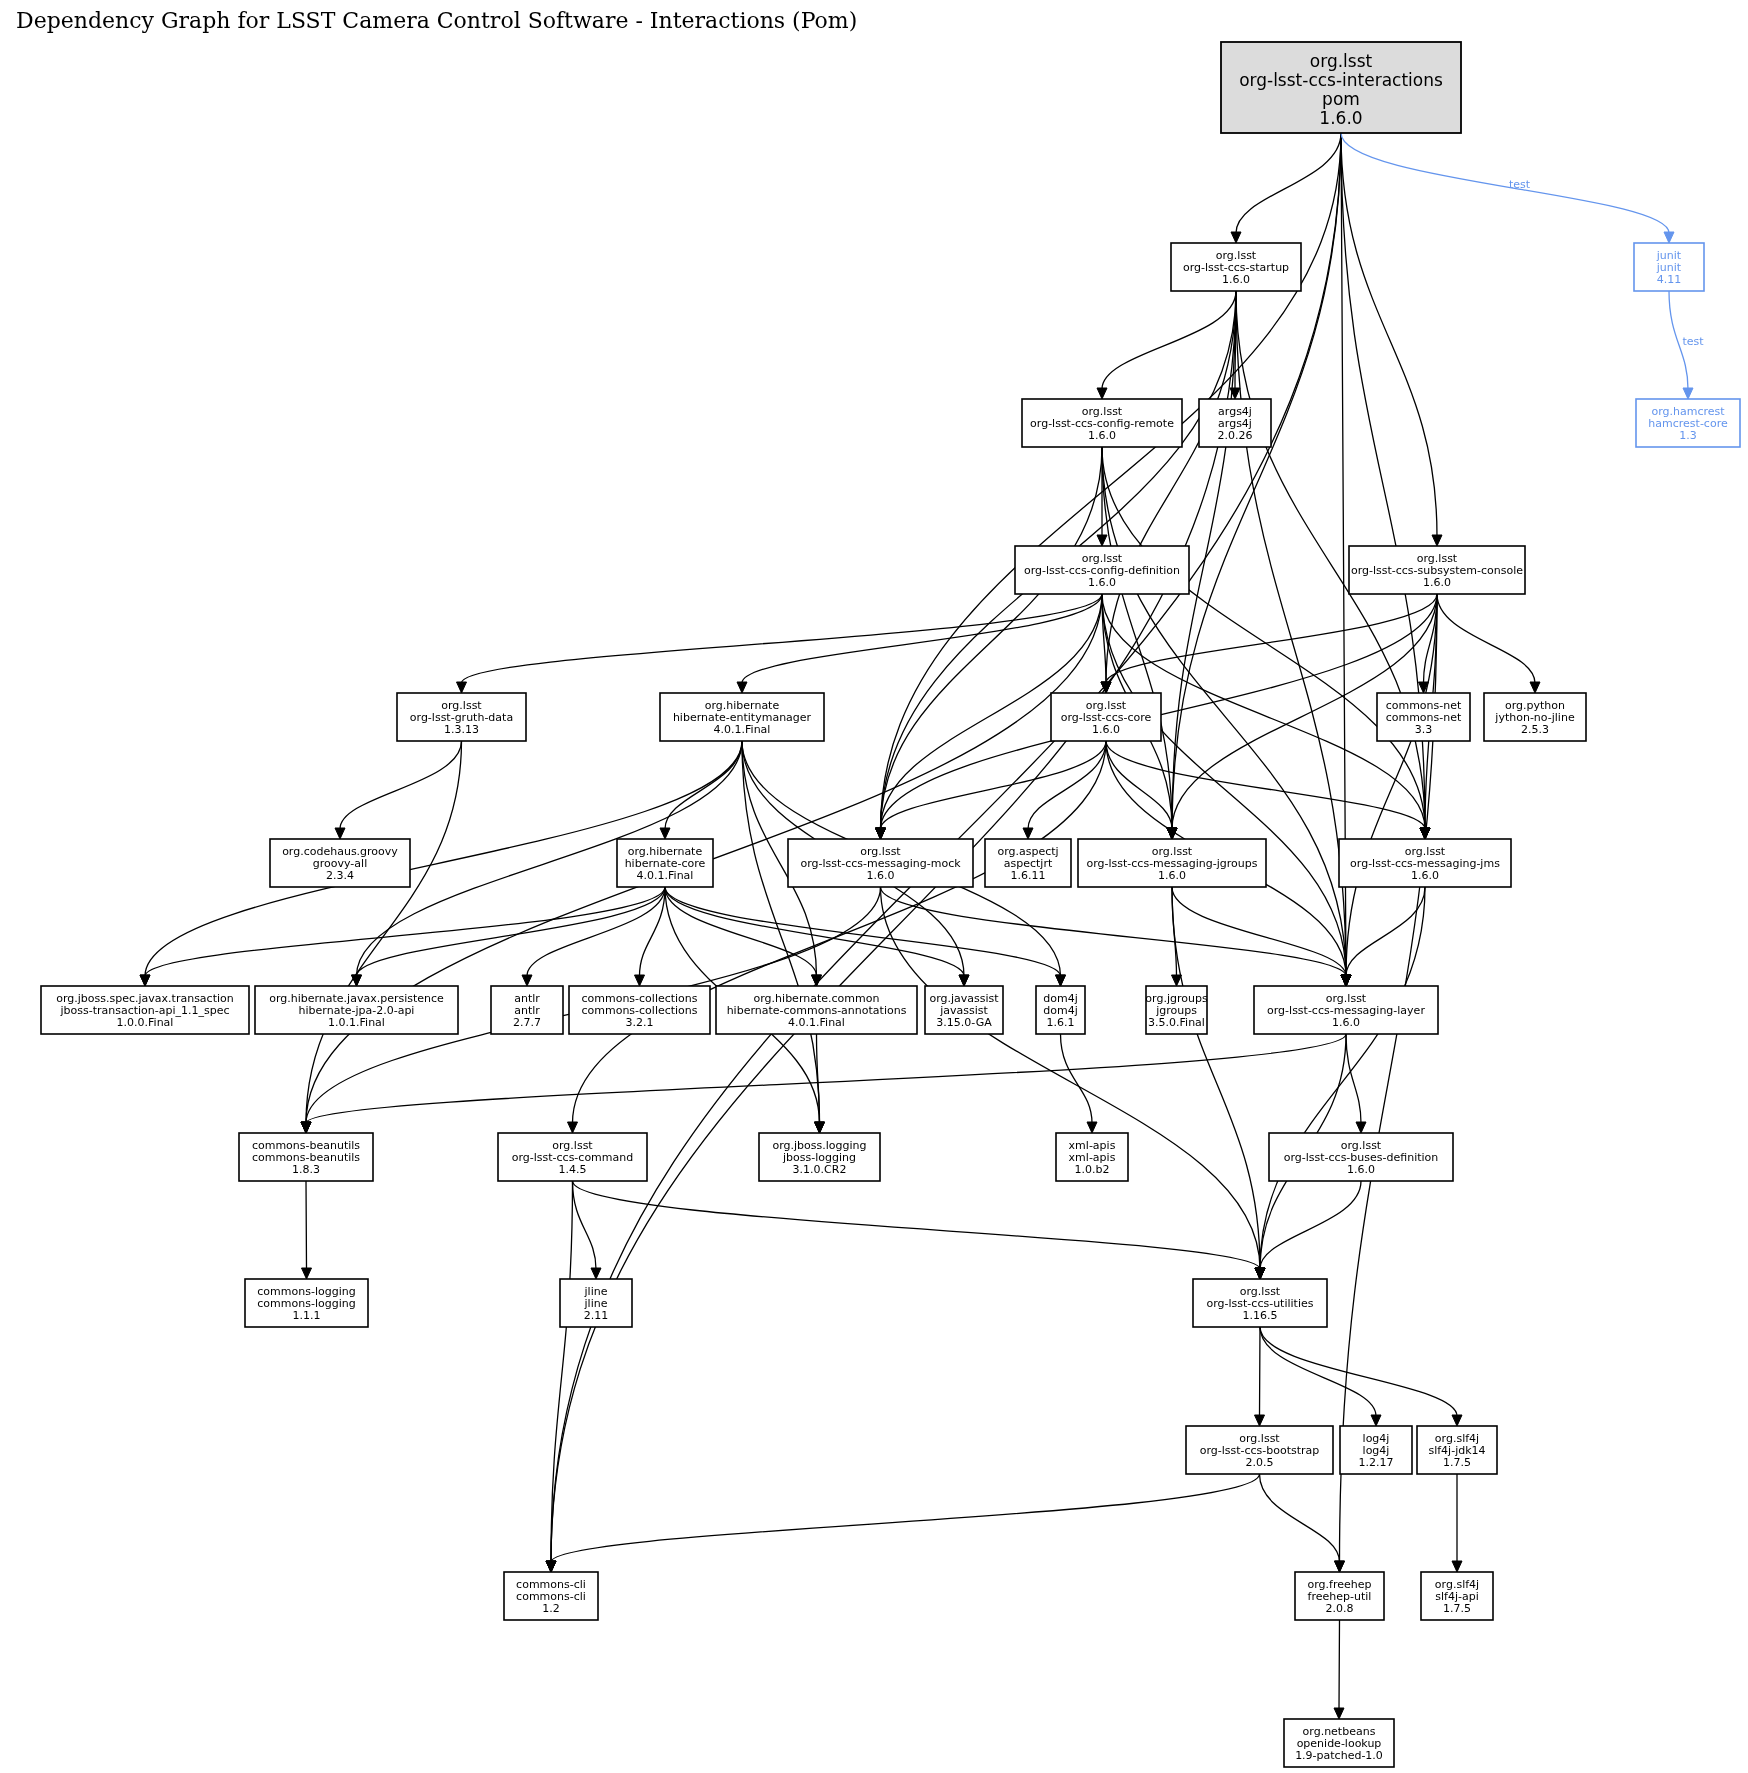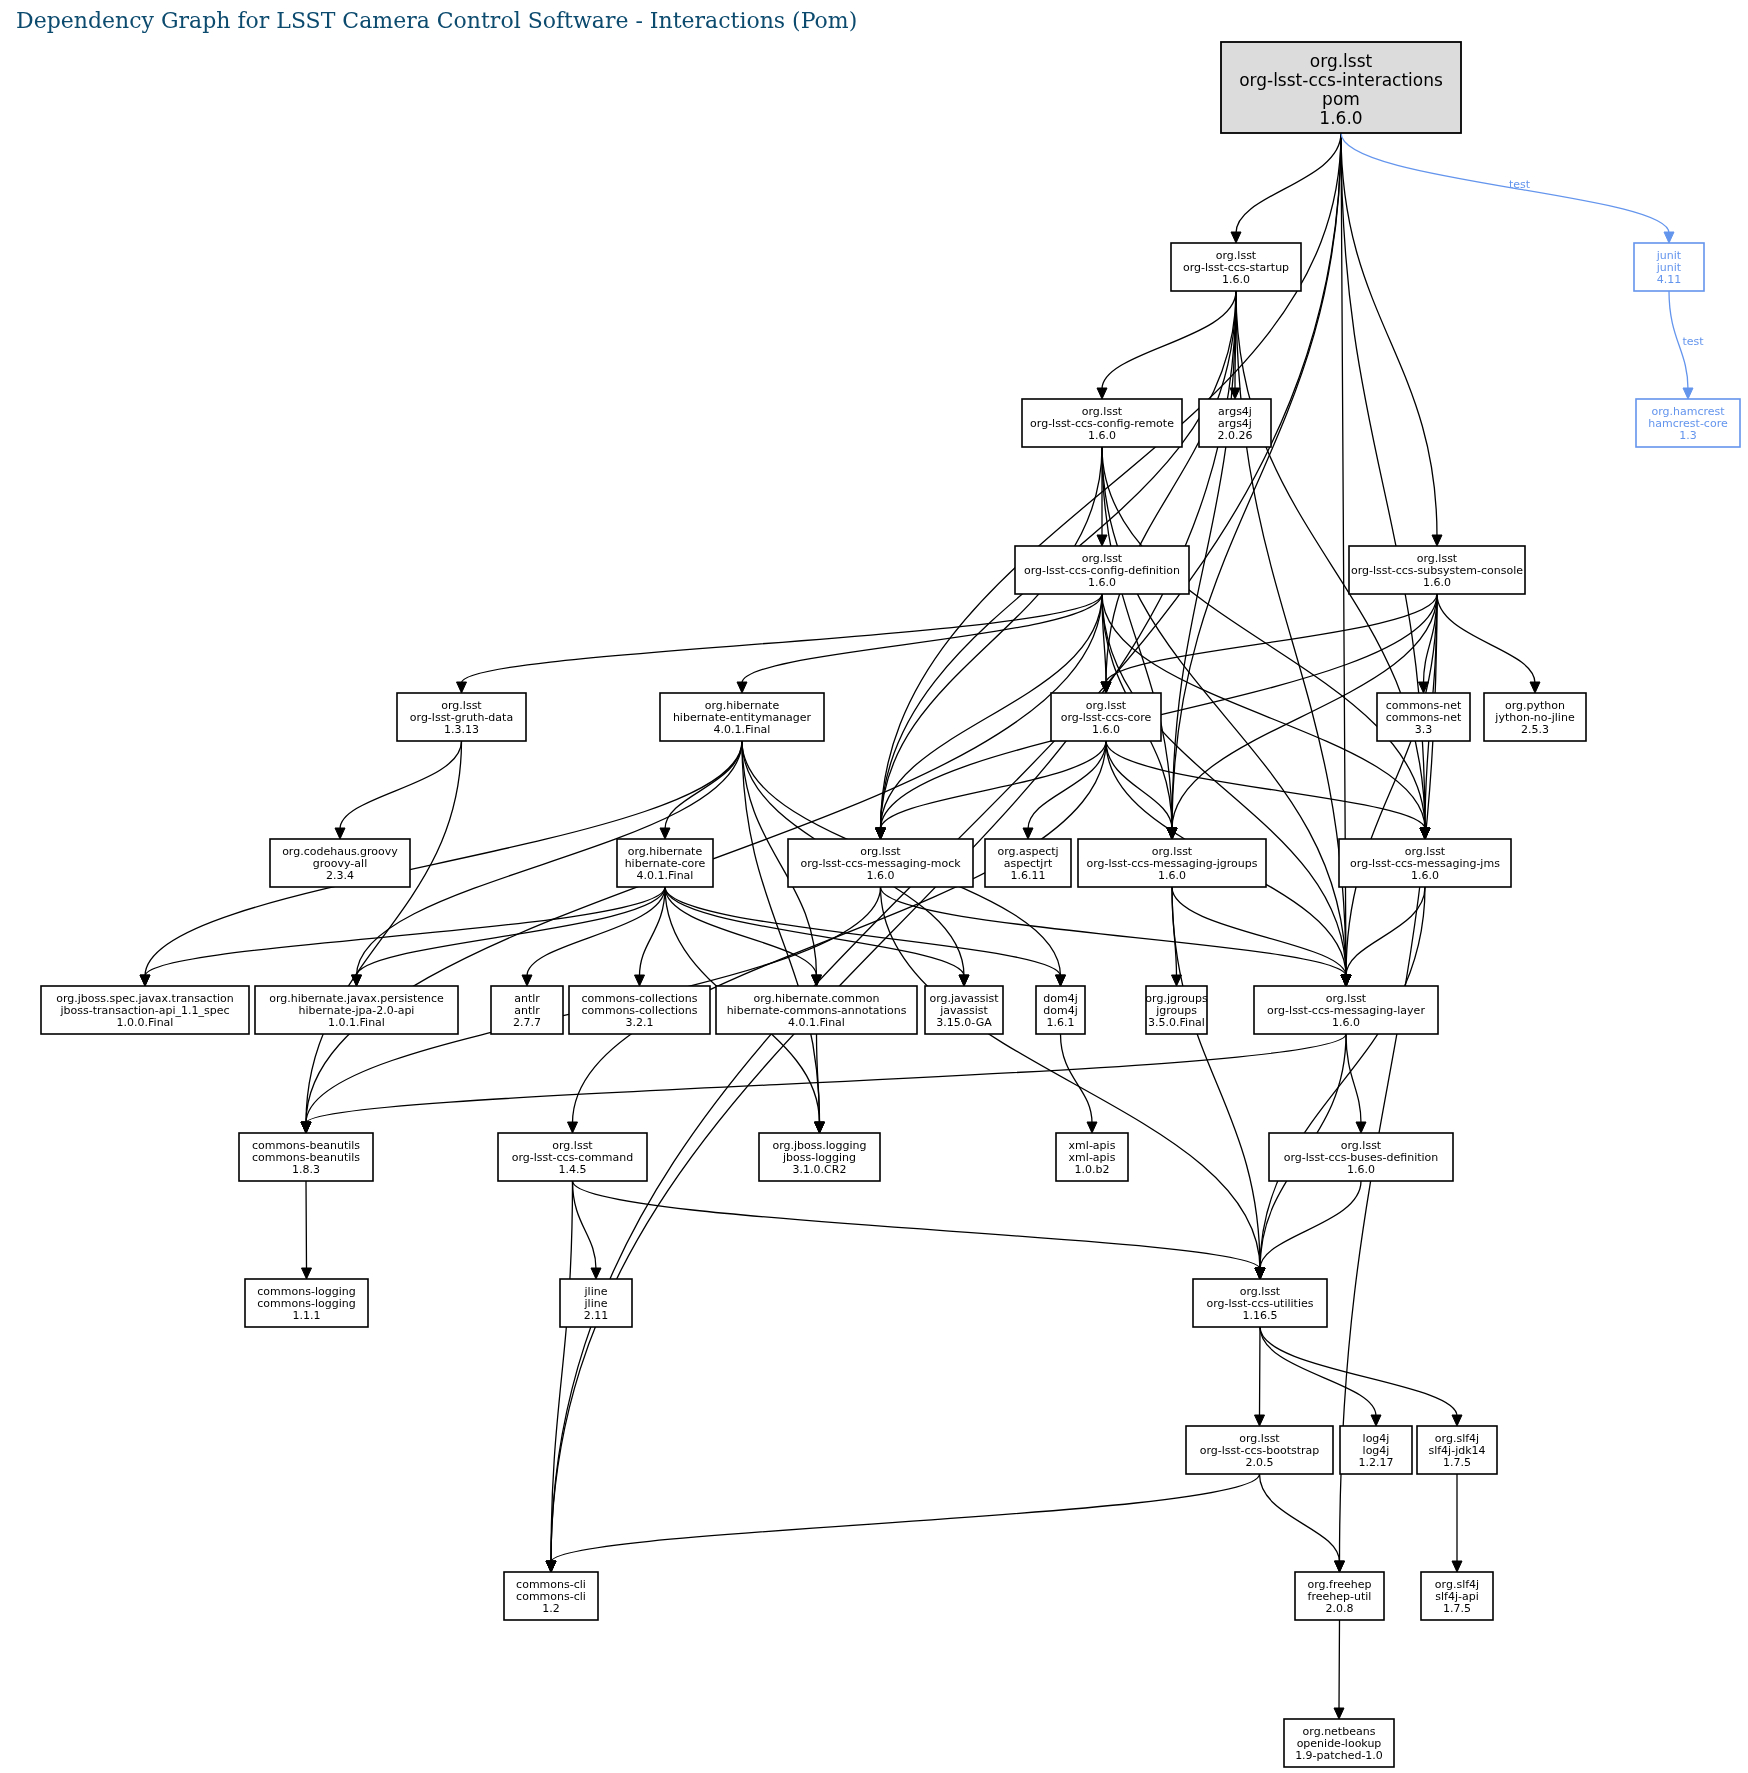--- a/index.html
+++ b/index.html
@@ -1,17 +1,17 @@
 <!DOCTYPE html>
 <html><head>
 <meta charset="utf-8">
 <style>
   html, body { margin: 0; padding: 0; background: #ffffff; }
   body { width: 1748px; height: 1773px; position: relative; overflow: hidden; font-family: "DejaVu Sans", sans-serif; }
-  #title { position: absolute; left: 16px; top: 8px; font-family: "DejaVu Serif", serif; font-size: 22px; color: #0c4a6e; white-space: nowrap; text-align: right; }
+  #title { position: absolute; left: 16px; top: 8px; font-family: "DejaVu Serif", serif; font-size: 22px; color: #000000; white-space: nowrap; text-align: right; }
   #graph { position: absolute; left: 0; top: 0; }
   .node rect { fill: #ffffff; stroke: #000; stroke-width: 1.6; }
   .node.root rect { fill: #dcdcdc; stroke-width: 1.8; }
   .node.test rect { stroke: #6495ed; }
   .node text { font-family: "DejaVu Sans", sans-serif; font-size: 11px; fill: #000; text-anchor: middle; }
   .node.root text { font-size: 17px; }
   .node.test text { fill: #6495ed; }
   .edge path { fill: none; stroke: #000; stroke-width: 1.3; }
   .edge polygon { fill: #000; stroke: #000; }
   .edge.test path { stroke: #6495ed; }

